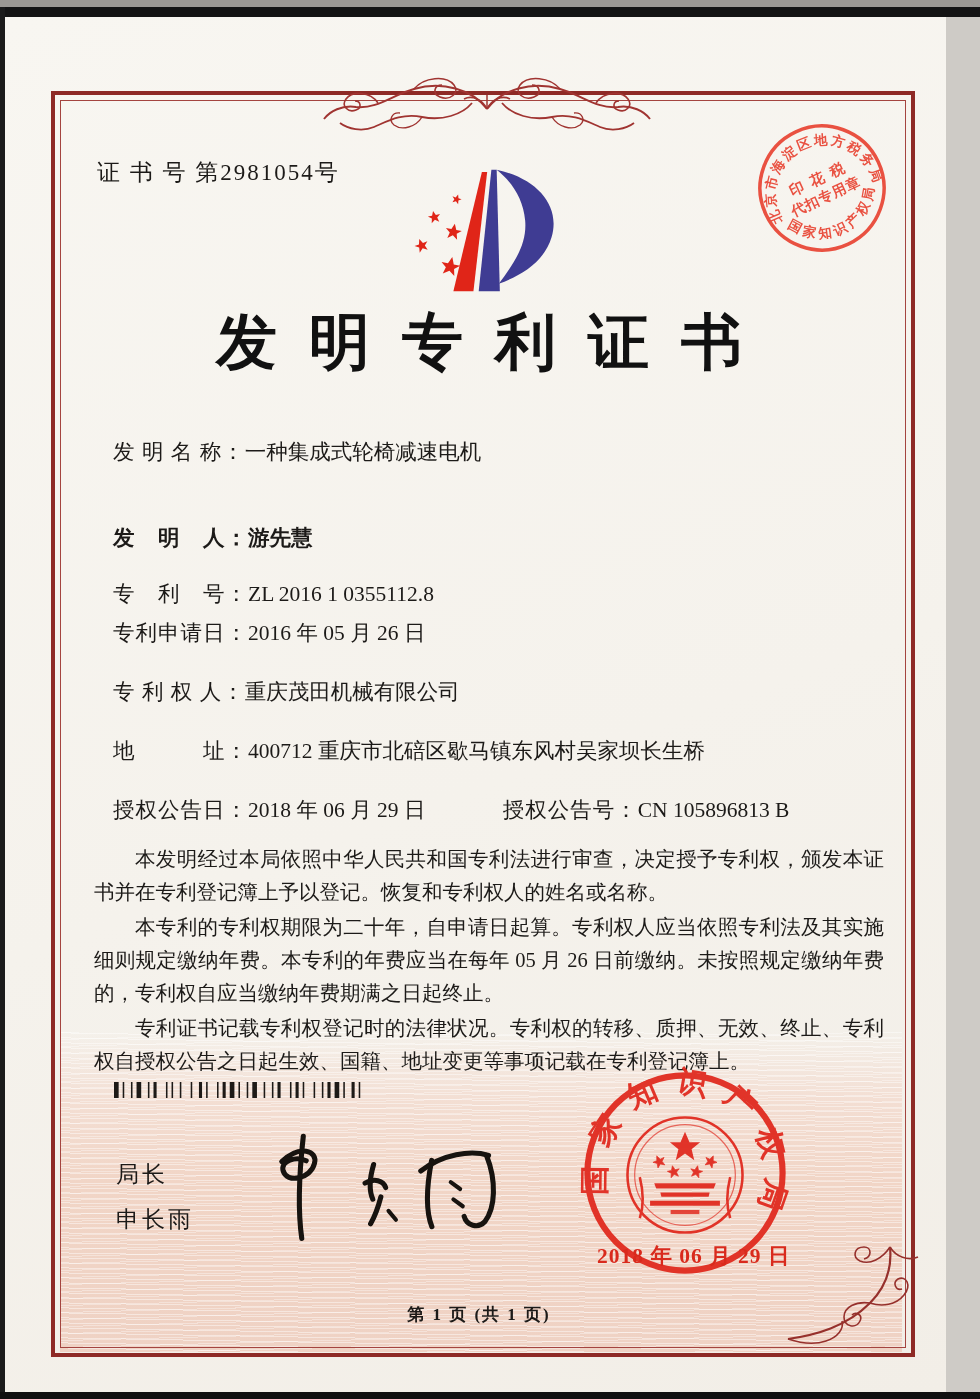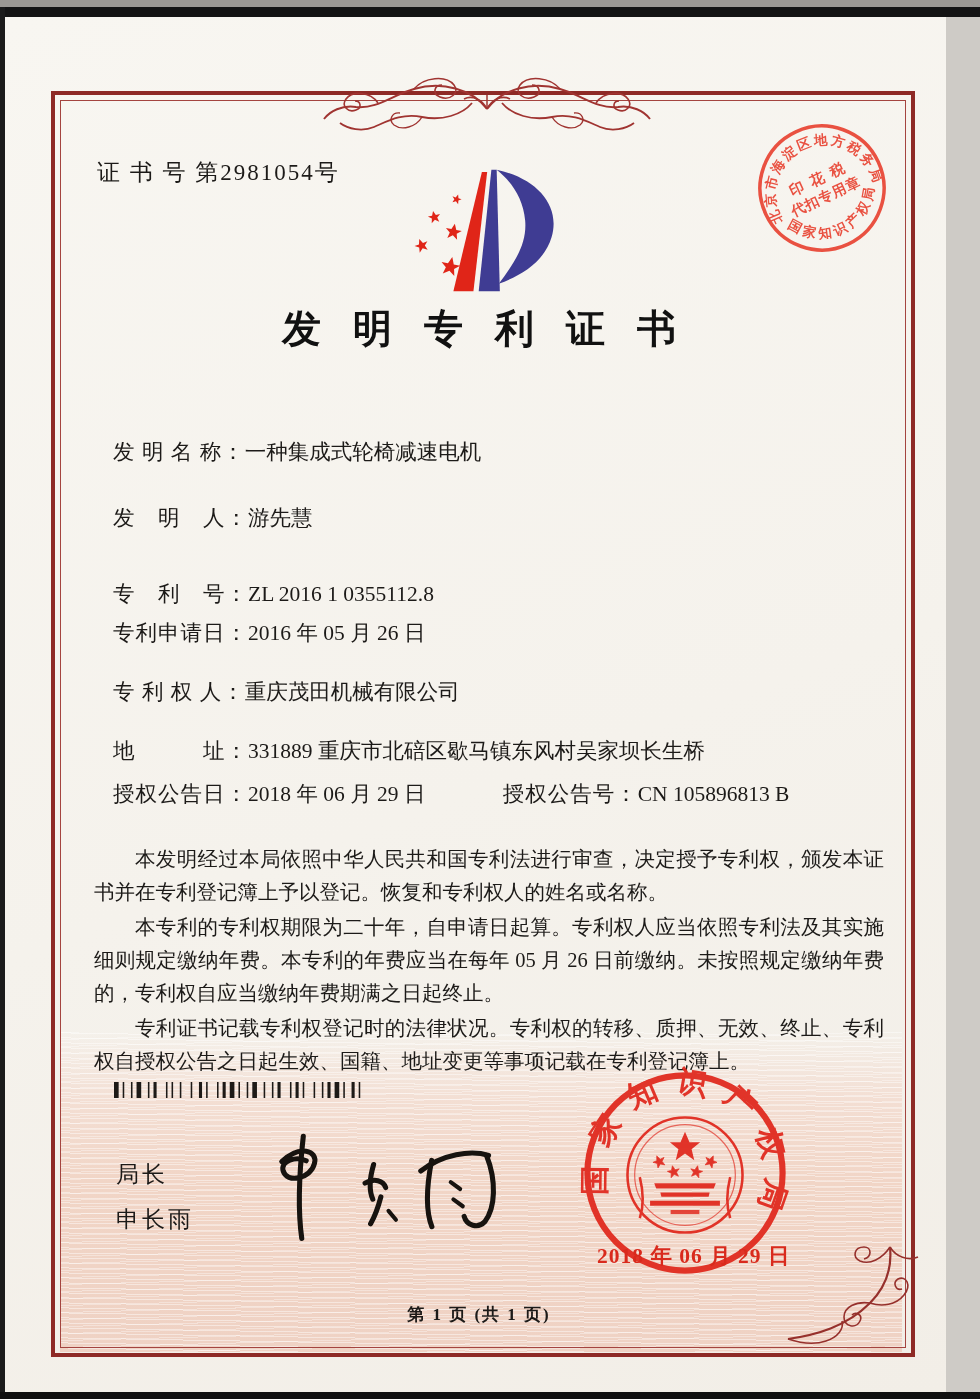--- a/index.html
+++ b/index.html
@@ -19,21 +19,21 @@
   .frame-inner{position:absolute;left:5px;top:5px;right:5px;bottom:5px;border:1px solid #a4443f;}
   
   .pink-zone{position:absolute;left:60px;top:1015px;width:842px;height:320px;z-index:1;
     background:
       repeating-linear-gradient(181deg, rgba(255,255,255,.45) 0 1px, rgba(255,255,255,0) 1px 5px),
       repeating-linear-gradient(178.5deg, rgba(255,255,255,.35) 0 1px, rgba(255,255,255,0) 1px 7px),
       linear-gradient(180deg, rgba(243,216,203,0) 0px, rgba(243,216,203,.75) 70px, #f1d5c6 150px, #efd2c4 100%);}
   .content{position:absolute;z-index:4;}
   
   .cert-no{left:97px;top:150px;font-size:23px;letter-spacing:2px;}
-  .title{left:56px;top:295px;width:846px;text-align:center;font-size:39px;font-weight:bold;
+  .title{left:56px;top:295px;width:846px;text-align:center;font-size:61px;font-weight:bold;
          letter-spacing:32px;text-indent:32px;color:#111;}
   .field-row{left:113px;font-size:21.5px;white-space:nowrap;}
   .field-label{display:inline-block;letter-spacing:1px;}
   .para-block{left:94px;top:836px;width:790px;font-size:20.5px;line-height:33px;text-align:justify;}
   .para-block p{margin:0 0 2px 0;text-indent:2em;}
   .officer{left:116px;font-size:23px;letter-spacing:3px;z-index:5;}
   .footer{left:56px;top:1296px;width:846px;text-align:center;font-size:17px;letter-spacing:2px;font-weight:bold;}
   .seal-date{left:597px;top:1234px;font-size:21.5px;color:#d92a1d;font-weight:bold;
              letter-spacing:1px;z-index:6;}
   svg{display:block;}
@@ -101,36 +101,36 @@
       <use href="#star" transform="translate(31,84) scale(0.68) rotate(-20)"></use>
       <use href="#star" transform="translate(58,104) scale(0.95) rotate(12)"></use>
     </g>
   </svg>
 
   <div class="content title abs">发明专利证书</div>
 
   <div class="content field-row abs" style="top:430px;">
     <span class="field-label">发 明 名 称：</span><span>一种集成式轮椅减速电机</span>
   </div>
-  <div class="content field-row abs" style="top:496px;">
+  <div class="content field-row abs" style="top:516px;font-weight:bold;">
     <span class="field-label">发　明　人：</span><span>游先慧</span>
   </div>
   <div class="content field-row abs" style="top:572px;">
     <span class="field-label">专　利　号：</span><span>ZL 2016 1 0355112.8</span>
   </div>
   <div class="content field-row abs" style="top:611px;">
     <span class="field-label">专利申请日：</span><span>2016 年 05 月 26 日</span>
   </div>
   <div class="content field-row abs" style="top:670px;">
     <span class="field-label">专 利 权 人：</span><span>重庆茂田机械有限公司</span>
   </div>
   <div class="content field-row abs" style="top:729px;">
-    <span class="field-label">地　　　址：</span><span>331889 重庆市北碚区歇马镇东风村吴家坝长生桥</span>
-  </div>
-  <div class="content field-row abs" style="top:772px;">
+    <span class="field-label">地　　　址：</span><span>400712 重庆市北碚区歇马镇东风村吴家坝长生桥</span>
+  </div>
+  <div class="content field-row abs" style="top:788px;">
     <span class="field-label">授权公告日：</span><span>2018 年 06 月 29 日</span>
     <span style="display:inline-block;margin-left:72px;"><span class="field-label">授权公告号：</span><span>CN 105896813 B</span></span>
   </div>
 
   <div class="content para-block abs">
     <p>本发明经过本局依照中华人民共和国专利法进行审查，决定授予专利权，颁发本证书并在专利登记簿上予以登记。恢复和专利权人的姓名或名称。</p>
     <p>本专利的专利权期限为二十年，自申请日起算。专利权人应当依照专利法及其实施细则规定缴纳年费。本专利的年费应当在每年 05 月 26 日前缴纳。未按照规定缴纳年费的，专利权自应当缴纳年费期满之日起终止。</p>
     <p>专利证书记载专利权登记时的法律状况。专利权的转移、质押、无效、终止、专利权自授权公告之日起生效、国籍、地址变更等事项记载在专利登记簿上。</p>
   </div>
 

